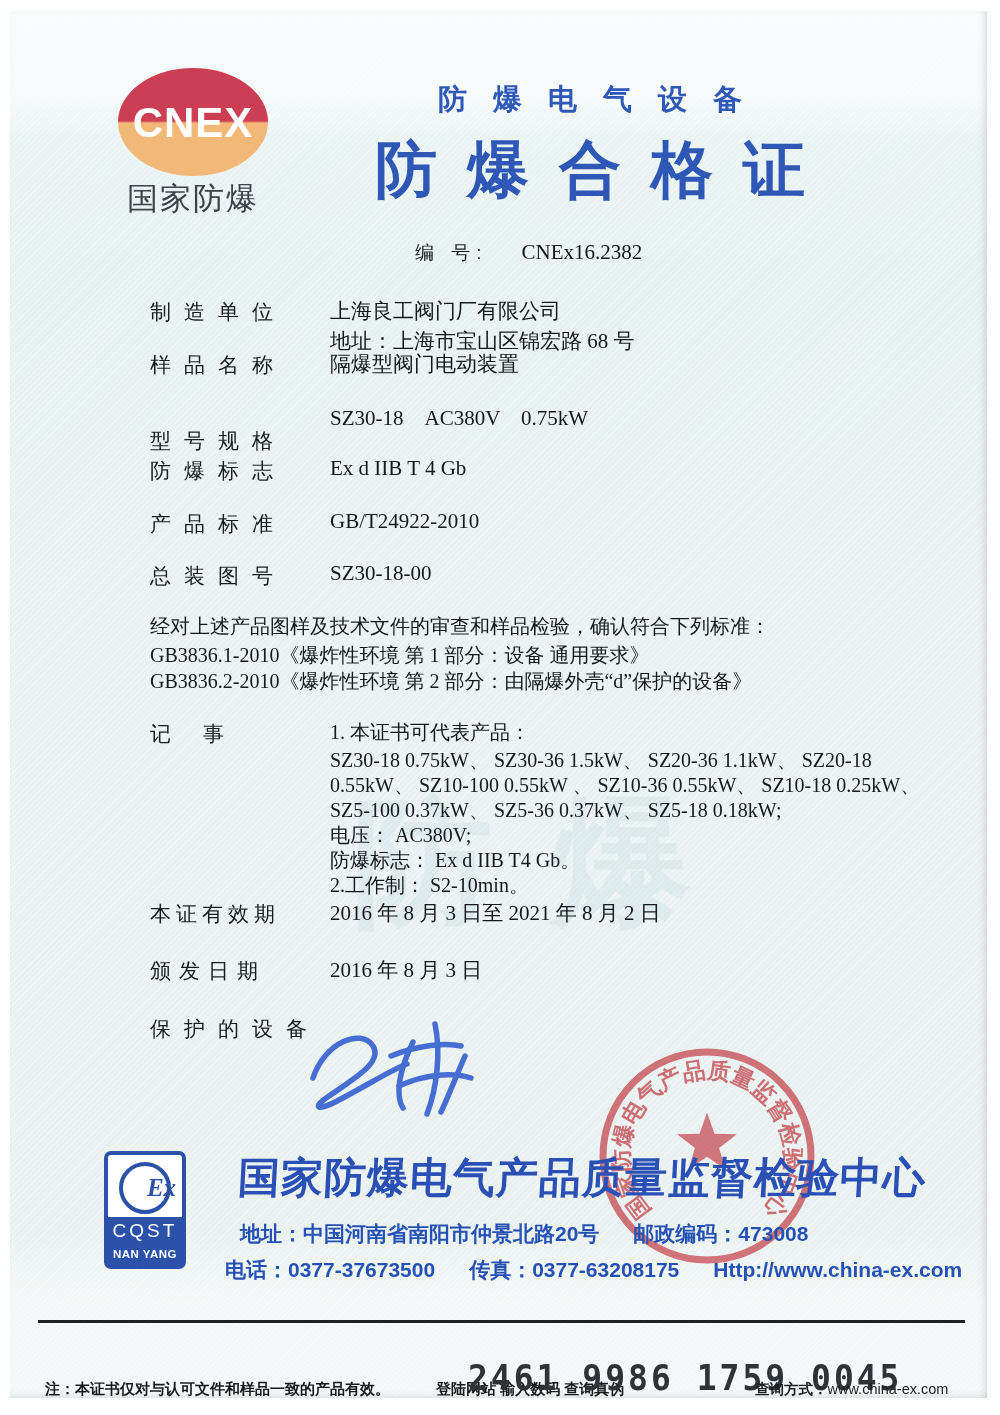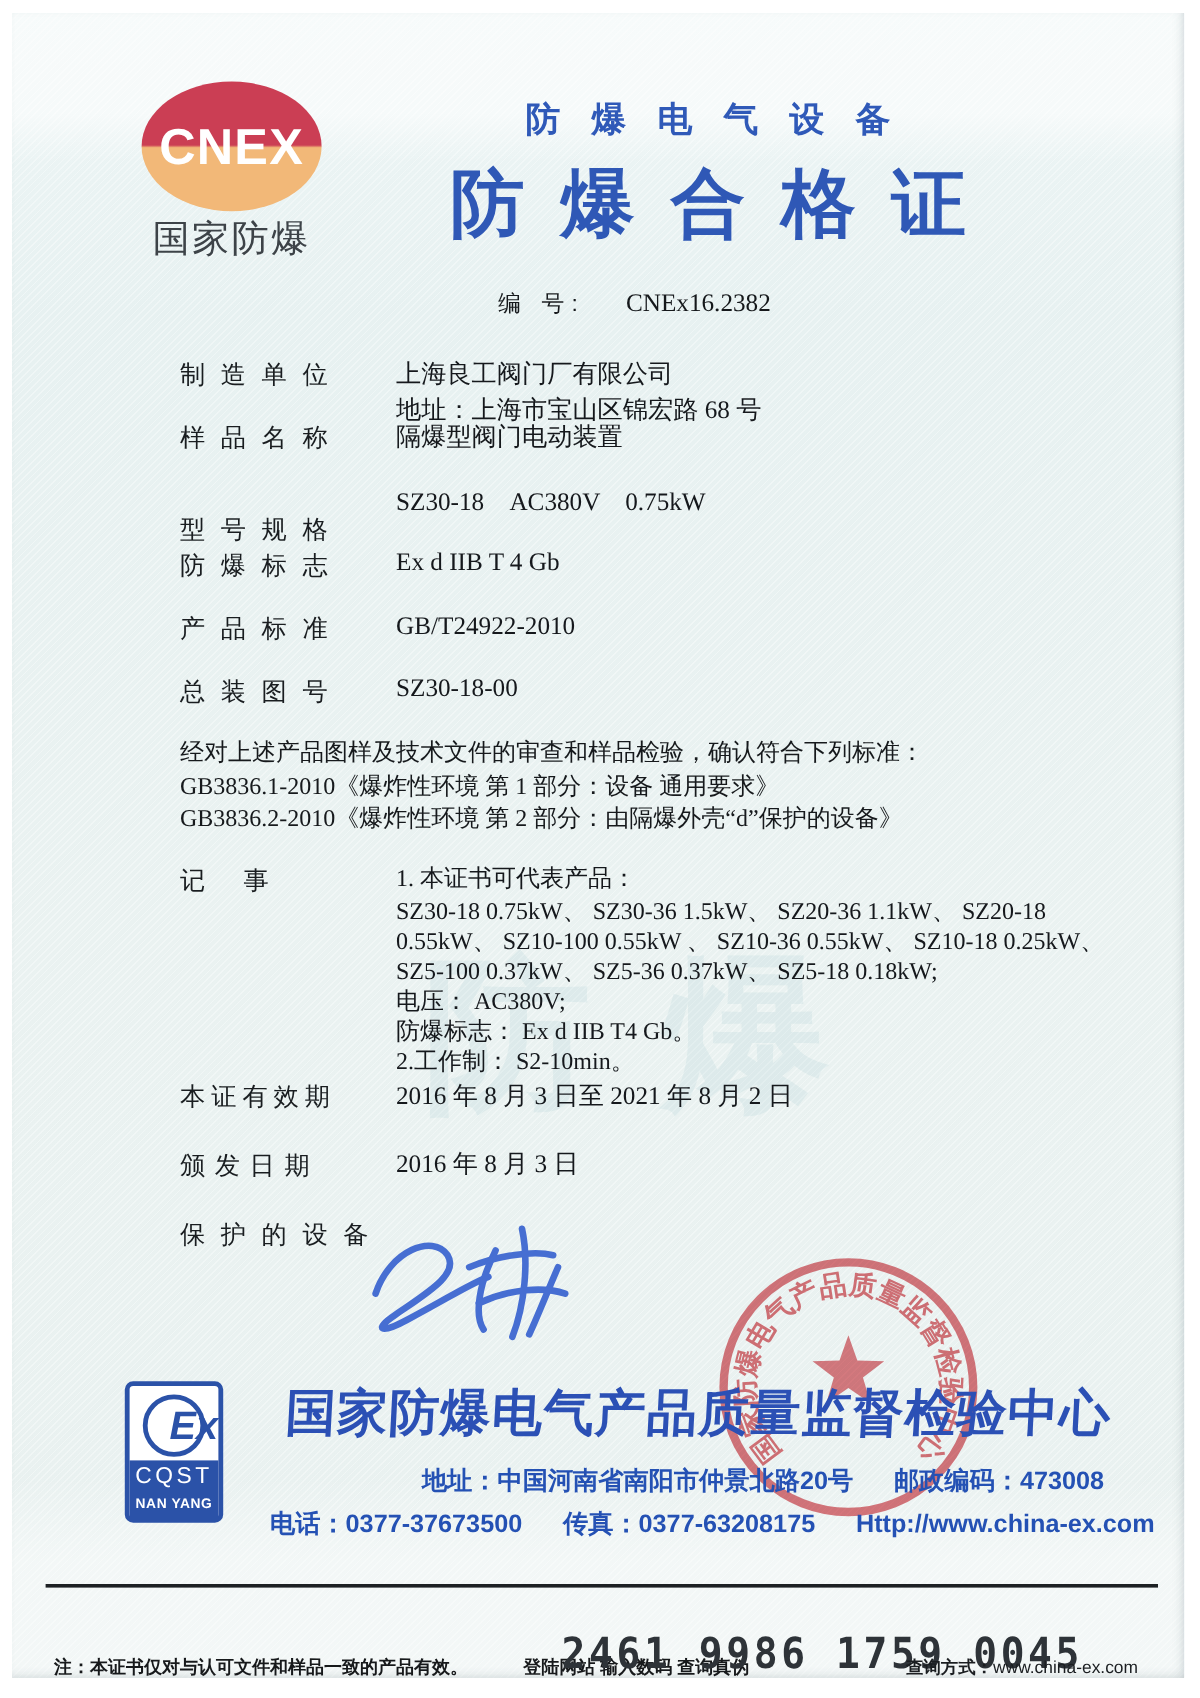--- a/index.html
+++ b/index.html
@@ -78,39 +78,39 @@
   .cqst-badge{
     left:104px;top:1151px;width:82px;height:118px;background:#ffffff;
     border:4px solid #2b52a8;border-radius:7px;box-sizing:border-box;
   }
   .cqst-band{position:absolute;left:0;right:0;bottom:0;height:48px;background:#2b52a8;}
   .cqst-circle{
     position:absolute;left:50%;top:7px;transform:translateX(-50%);
     width:52px;height:52px;border-radius:50%;background:#ffffff;border:4px solid #2b52a8;
     box-sizing:border-box;display:flex;align-items:center;justify-content:center;
   }
-  .cqst-ex{font-family:Liberation Sans, sans-serif;font-style:italic;font-weight:bold;font-size:33px;color:#2b52a8;margin-left:33px;}
+  .cqst-ex{font-family:Liberation Serif, serif;font-style:italic;font-weight:bold;font-size:25px;color:#2b52a8;margin-left:33px;}
   .cqst-name{
     position:absolute;left:0;right:0;bottom:23px;text-align:center;z-index:3;
     font-family:"Liberation Sans",sans-serif;color:#fff;font-size:19px;letter-spacing:3px;font-weight:500;
   }
   .cqst-city{
     position:absolute;left:0;right:0;bottom:5px;text-align:center;z-index:3;
     font-family:"Liberation Sans",sans-serif;color:#fff;font-size:11.5px;letter-spacing:.5px;font-weight:bold;
   }
   .org-name{
     left:232px;top:1150px;width:700px;text-align:center;white-space:nowrap;
     font-family:"Liberation Serif",serif;font-weight:bold;
     color:#2b50b5;font-size:42px;letter-spacing:1px;transform:skewX(-3deg);
   }
   .org-line{
     font-family:"Liberation Sans",sans-serif;font-weight:bold;color:#2451b4;
     font-size:21px;white-space:nowrap;
   }
-  .org-address{left:240px;top:1220px;width:680px;text-align:right;}
+  .org-address{left:240px;top:1220px;width:680px;text-align:left;}
   .org-contact{left:225px;top:1256px;width:710px;text-align:center;}
   .org-sep{display:inline-block;width:34px;}
 
   
   .rule{left:38px;top:1320px;width:927px;height:3px;background:#1d2124;}
   .foot-note{
     left:45px;top:1340px;font-family:"Liberation Sans",sans-serif;
     font-size:15px;color:#17191b;font-weight:bold;white-space:nowrap;margin-top:40px;
   }
   .foot-hint{margin-left:46px;}

